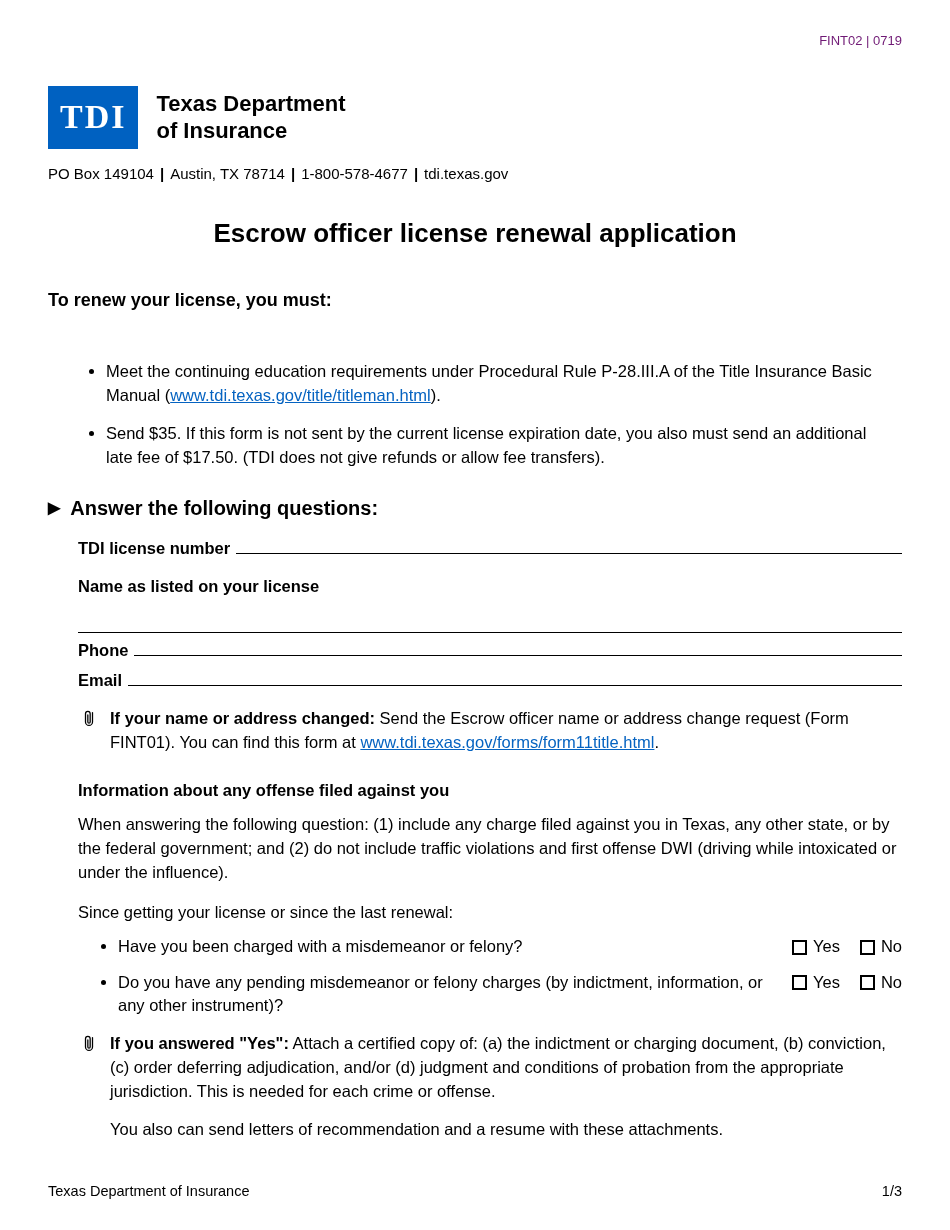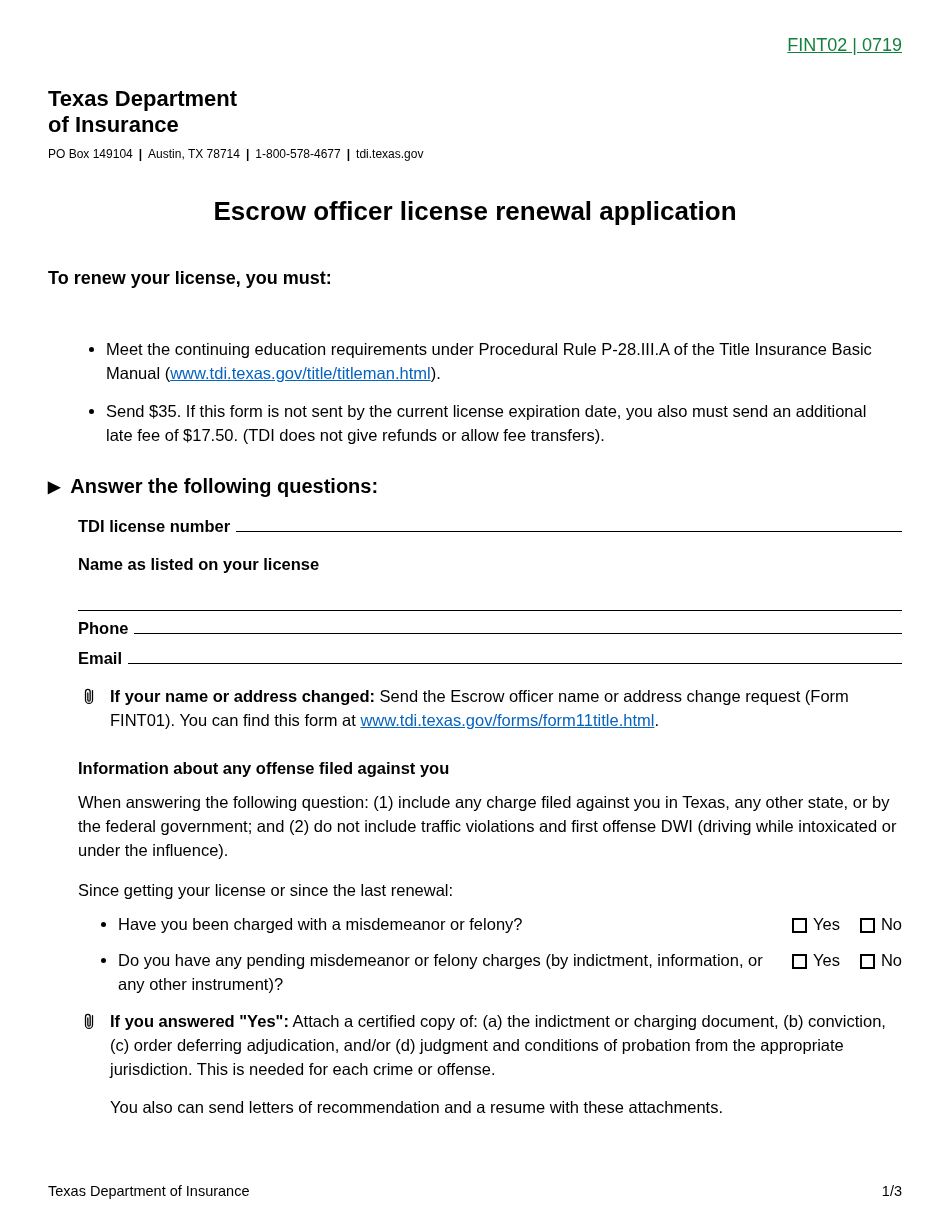--- a/index.html
+++ b/index.html
@@ -11,23 +11,22 @@
       padding: 36px 48px 28px 48px;
       color: #000;
       font-size: 16.5px;
       line-height: 1.45;
       position: relative;
     }
     .form-id {
       position: absolute;
       top: 32px;
       right: 48px;
-      color: #15803d;
-      font-size: 18px;
-      text-decoration: underline;
+      color: #701a75;
+      font-size: 13px;
     }
     .header-block {
       display: flex;
       align-items: center;
       gap: 18px;
       margin-top: 50px;
     }
     .tdi-logo {
       background: #0061c1;
       color: #fff;
@@ -37,22 +36,22 @@
       padding: 6px 12px 8px 12px;
       display: inline-block;
       font-family: Georgia, "Times New Roman", serif;
     }
     .dept-name {
       font-weight: 700;
       font-size: 22px;
       line-height: 1.2;
     }
     .contact-line {
-      margin-top: 7px;
-      font-size: 12px;
+      margin-top: 14px;
+      font-size: 15px;
     }
     .contact-line .sep { margin: 0 6px; font-weight: 700; }
     h1.title {
       text-align: center;
       font-size: 26px;
       font-weight: 700;
       margin-top: 30px;
       margin-bottom: 34px;
     }
     .section-lead {
@@ -176,20 +175,21 @@
       color: #000000;
     }
     .footer .pagenum { font-weight: 400; }
   </style>
 </head>
 <body>
 
 <div class="form-id">FINT02 | 0719</div>
 
 <div class="header-block">
+  <div class="tdi-logo">TDI</div>
   <div class="dept-name">
     <span>Texas Department</span><br>
     <span>of Insurance</span>
   </div>
 </div>
 
 <div class="contact-line">
   <span>PO Box 149104</span><span class="sep">|</span><span>Austin, TX 78714</span><span class="sep">|</span><span>1-800-578-4677</span><span class="sep">|</span><span>tdi.texas.gov</span>
 </div>
 

